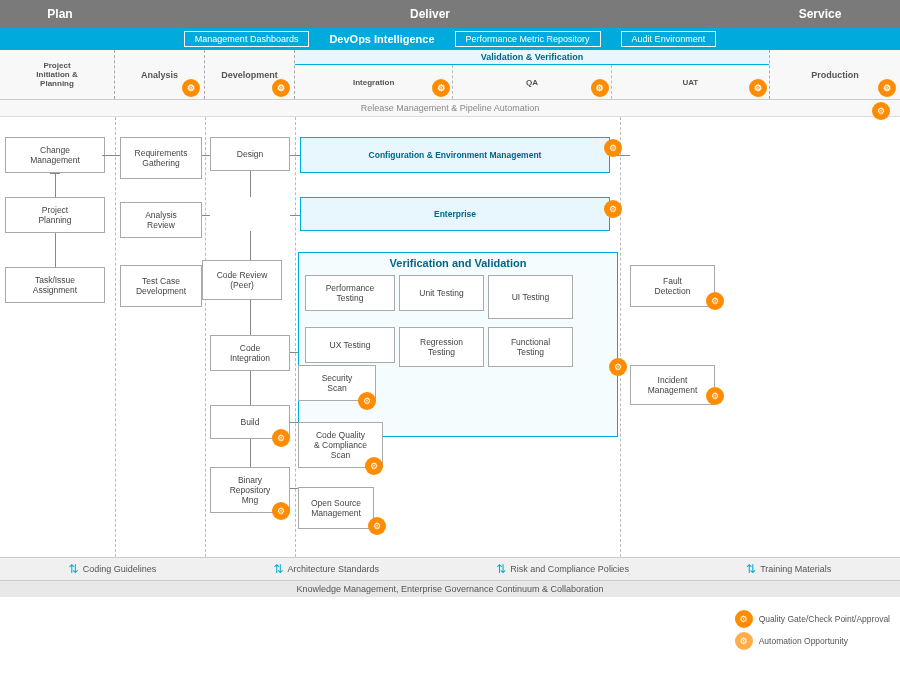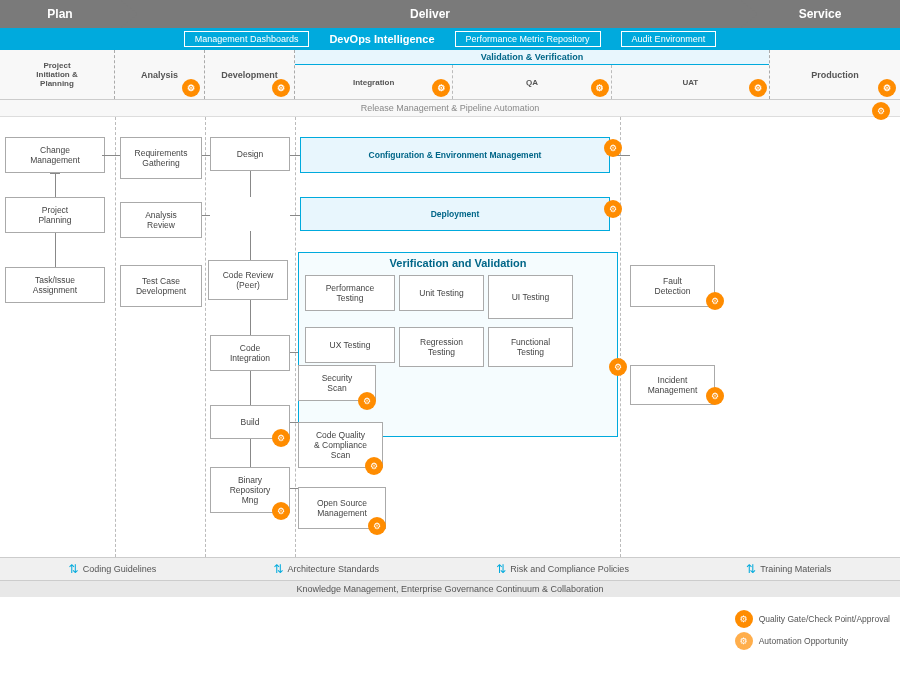--- a/index.html
+++ b/index.html
@@ -271,42 +271,42 @@
     <div class="box" style="left:120px;top:85px;width:82px;height:36px;">
         <span>Analysis<br>Review</span>
       </div>
     <div class="box" style="left:120px;top:148px;width:82px;height:42px;">
         <span>Test Case<br>Development</span>
       </div>
 
     <div class="box" style="left:210px;top:20px;width:80px;height:34px;">
         <span>Design</span>
       </div>
-    <div class="box" style="left:208px;top:143px;width:80px;height:40px;">
+    <div class="box" style="left:202px;top:143px;width:80px;height:40px;">
         <span>Code Review<br>(Peer)</span>
       </div>
     <div class="box" style="left:210px;top:218px;width:80px;height:36px;">
         <span>Code<br>Integration</span>
       </div>
     <div class="box" style="left:210px;top:288px;width:80px;height:34px;">
         <span>Build</span>
       </div>
     <div class="orange-gear" style="left:272px;top:312px;">⚙</div>
     <div class="box" style="left:210px;top:350px;width:80px;height:46px;">
         <span>Binary<br>Repository<br>Mng</span>
       </div>
     <div class="orange-gear" style="left:272px;top:385px;">⚙</div>
 
     <div class="box box-blue-header" style="left:300px;top:20px;width:310px;height:36px;">
         <span>Configuration &amp; Environment Management</span>
       </div>
     <div class="orange-gear" style="left:604px;top:22px;">⚙</div>
 
     <div class="box box-blue-header" style="left:300px;top:80px;width:310px;height:34px;">
-        <span>Deployment</span>
+        <span>Enterprise</span>
       </div>
     <div class="orange-gear" style="left:604px;top:83px;">⚙</div>
 
     <div class="vv-box" style="left:298px;top:135px;width:320px;height:185px;">
       <div style="text-align:center;font-weight:bold;font-size:11px;color:#006688;padding:4px;">Verification and Validation</div>
 
       <div style="display:flex;gap:4px;padding:0 6px;margin-top:2px;">
         <div class="box" style="position:relative;width:90px;height:36px;flex-shrink:0;">
             <span>Performance<br>Testing</span>
           </div>
@@ -335,21 +335,21 @@
     <div class="box" style="left:298px;top:248px;width:78px;height:36px;">
         <span>Security<br>Scan</span>
       </div>
     <div class="orange-gear" style="left:358px;top:275px;">⚙</div>
 
     <div class="box" style="left:298px;top:305px;width:85px;height:46px;">
         <span>Code Quality<br>&amp; Compliance<br>Scan</span>
       </div>
     <div class="orange-gear" style="left:365px;top:340px;">⚙</div>
 
-    <div class="box" style="left:298px;top:370px;width:88px;height:42px;">
+    <div class="box" style="left:298px;top:370px;width:76px;height:42px;">
         <span>Open Source<br>Management</span>
       </div>
     <div class="orange-gear" style="left:368px;top:400px;">⚙</div>
 
     <div class="box" style="left:630px;top:148px;width:85px;height:42px;">
         <span>Fault<br>Detection</span>
       </div>
     <div class="orange-gear" style="left:706px;top:175px;">⚙</div>
 
     <div class="box" style="left:630px;top:248px;width:85px;height:40px;">

